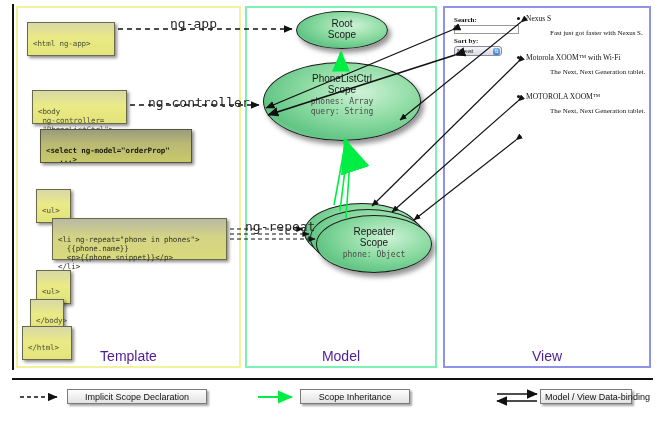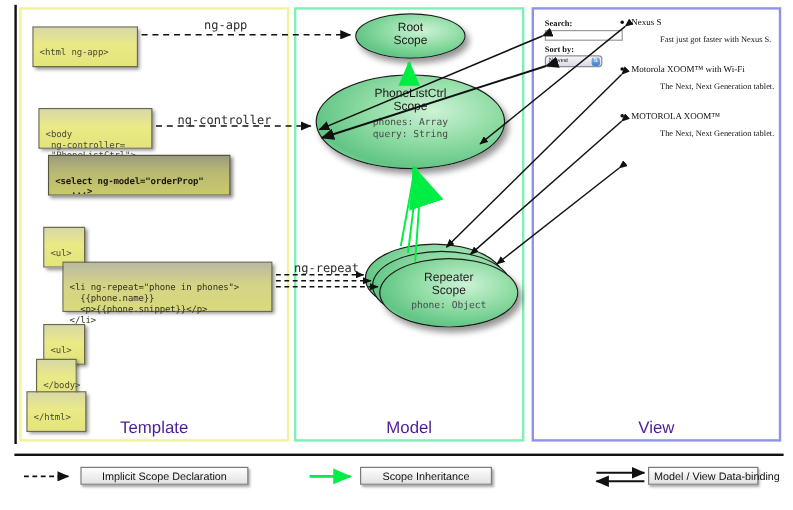--- a/index.html
+++ b/index.html
@@ -162,21 +162,21 @@
     color: #111;
     margin-top: 6px;
     white-space: nowrap;
     margin-left: 24px;
   }
 
   
   .arrow-label {
     position: absolute;
     font-family: "DejaVu Sans Mono", monospace;
-    font-size: 10px;
+    font-size: 13px;
     color: #2b2b2b;
     white-space: nowrap;
   }
 
   
   #legend { position: absolute; left: 0; top: 386px; width: 661px; height: 34px; }
   .legend-box {
     position: absolute;
     box-sizing: border-box;
     border: 1px solid #7a7a7a;

